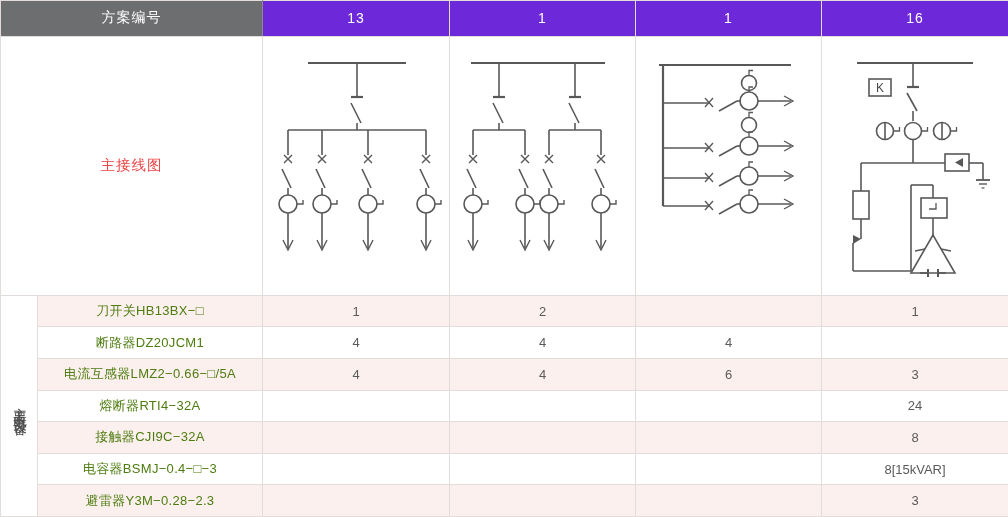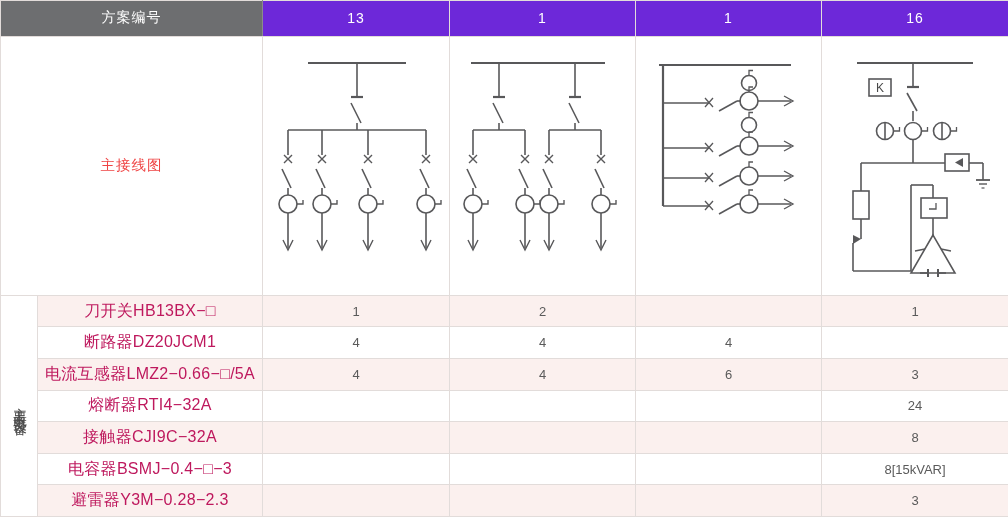--- a/index.html
+++ b/index.html
@@ -42,22 +42,22 @@
   .diagcell{position:relative;padding:0;}
   .diagcell svg{display:block;margin:0 auto;}
 
   
   .datarow td{height:29px;font-size:13px;color:#5a5a5a;}
   .datarow.odd td{background:#fbf0ee;}
   .datarow.even td{background:#ffffff;margin-top:22px;}
   td.rowlabel{
     text-align:left;
     padding-left:13px;
-    font-size:16px;
-    color:#be185d;
+    font-size:13px;
+    color:#4d7c0f;
     letter-spacing:0.3px;
   }
   td.vlabel{
     background:#ffffff !important;
     width:37px;
     border-right:1px solid #e2dcda;
   }
   .vlabel-inner{
     writing-mode:vertical-rl;
     text-orientation:upright;

